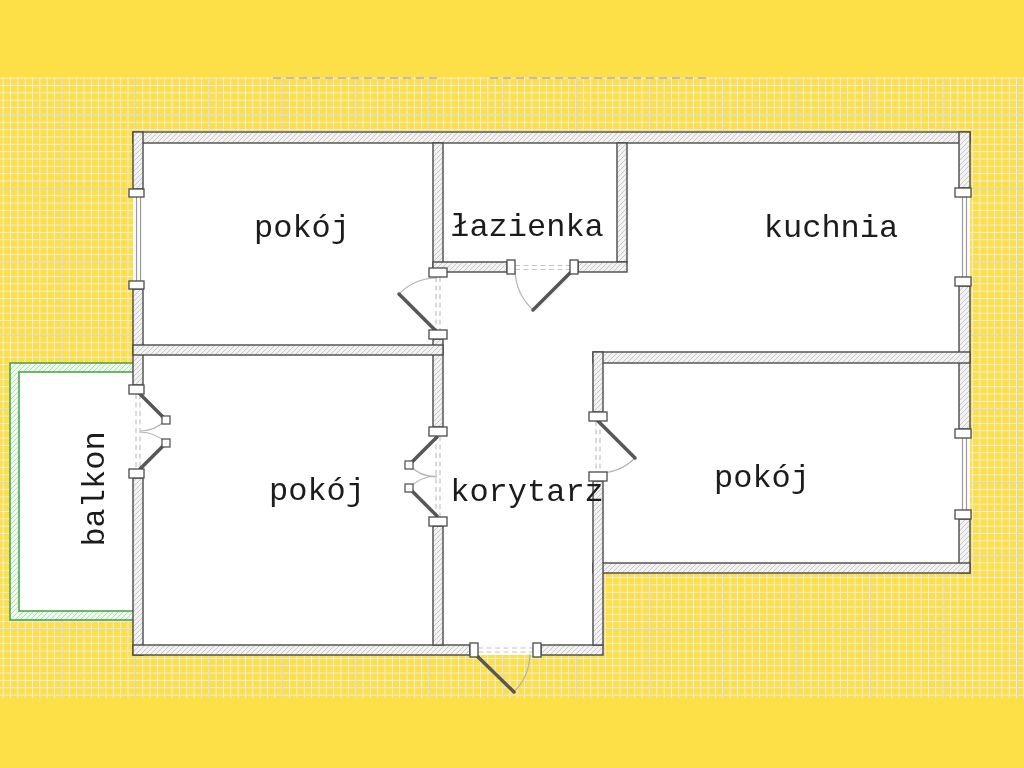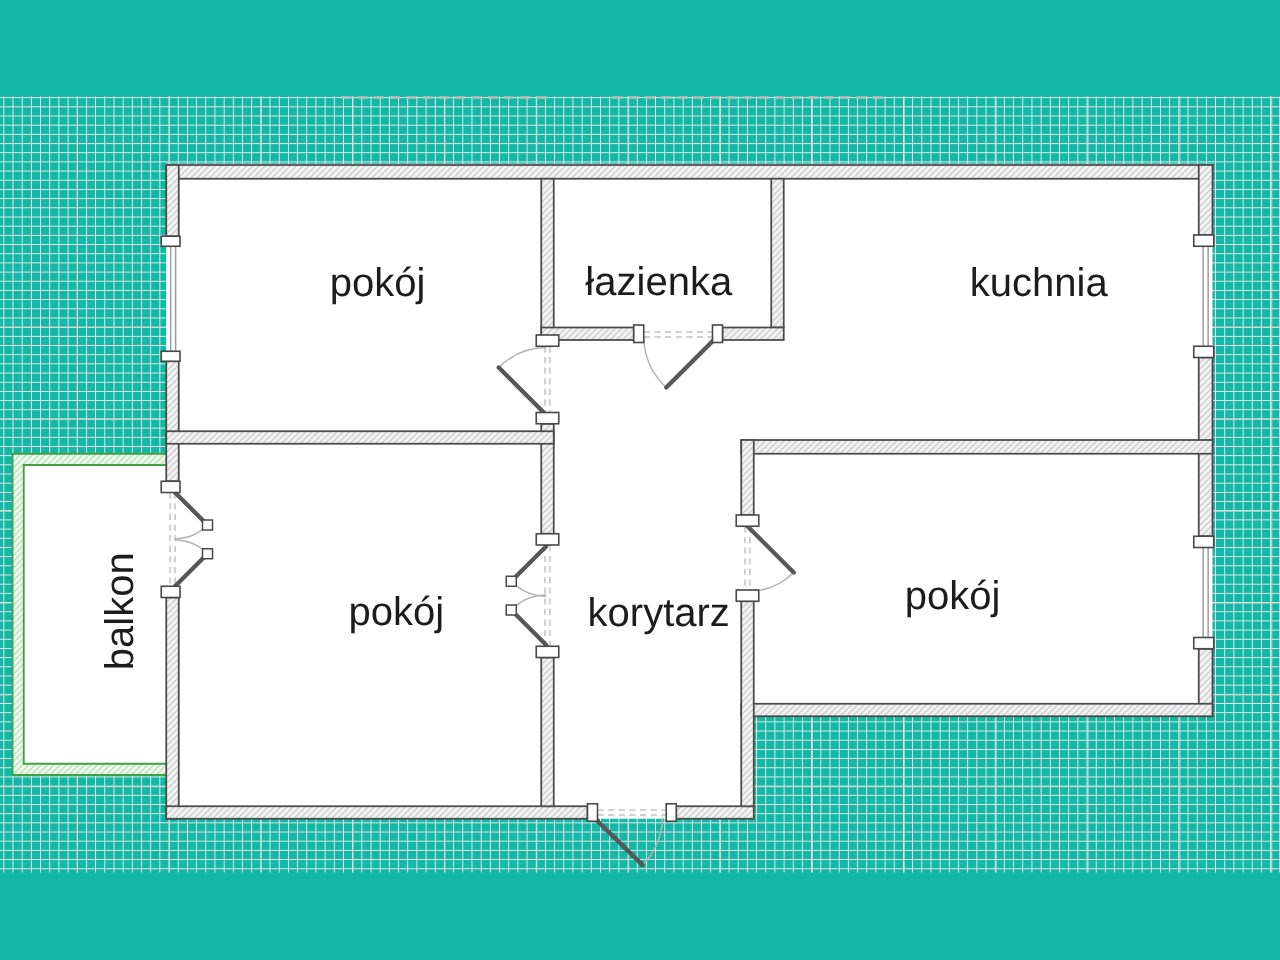--- a/index.html
+++ b/index.html
@@ -1,17 +1,17 @@
 <!DOCTYPE html>
 <html><head>
 <meta charset="utf-8">
 <style>
   html,body{margin:0;padding:0;background:#ffffff;}
-  #page{position:relative;width:1024px;height:768px;overflow:hidden;background:#14b8a6;
-        font-family:Liberation Sans, sans-serif;}
+  #page{position:relative;width:1024px;height:768px;overflow:hidden;background:#fde047;
+        font-family:Liberation Mono, monospace;}
   
   #grid{position:absolute;left:0;top:77px;width:1024px;height:621px;
     background-image:
       linear-gradient(to right,#d7d7d7 1px,transparent 1px),
       linear-gradient(to bottom,#d7d7d7 1px,transparent 1px),
       linear-gradient(to right,#ececec 1px,transparent 1px),
       linear-gradient(to bottom,#ececec 1px,transparent 1px);
     background-size:73.5px 100%,100% 73.5px,7.35px 100%,100% 7.35px;
     background-position:61.5px 0,0 37.5px,2.7px 0,0 .75px;}
   #plan{position:absolute;left:0;top:0;width:1024px;height:768px;}

